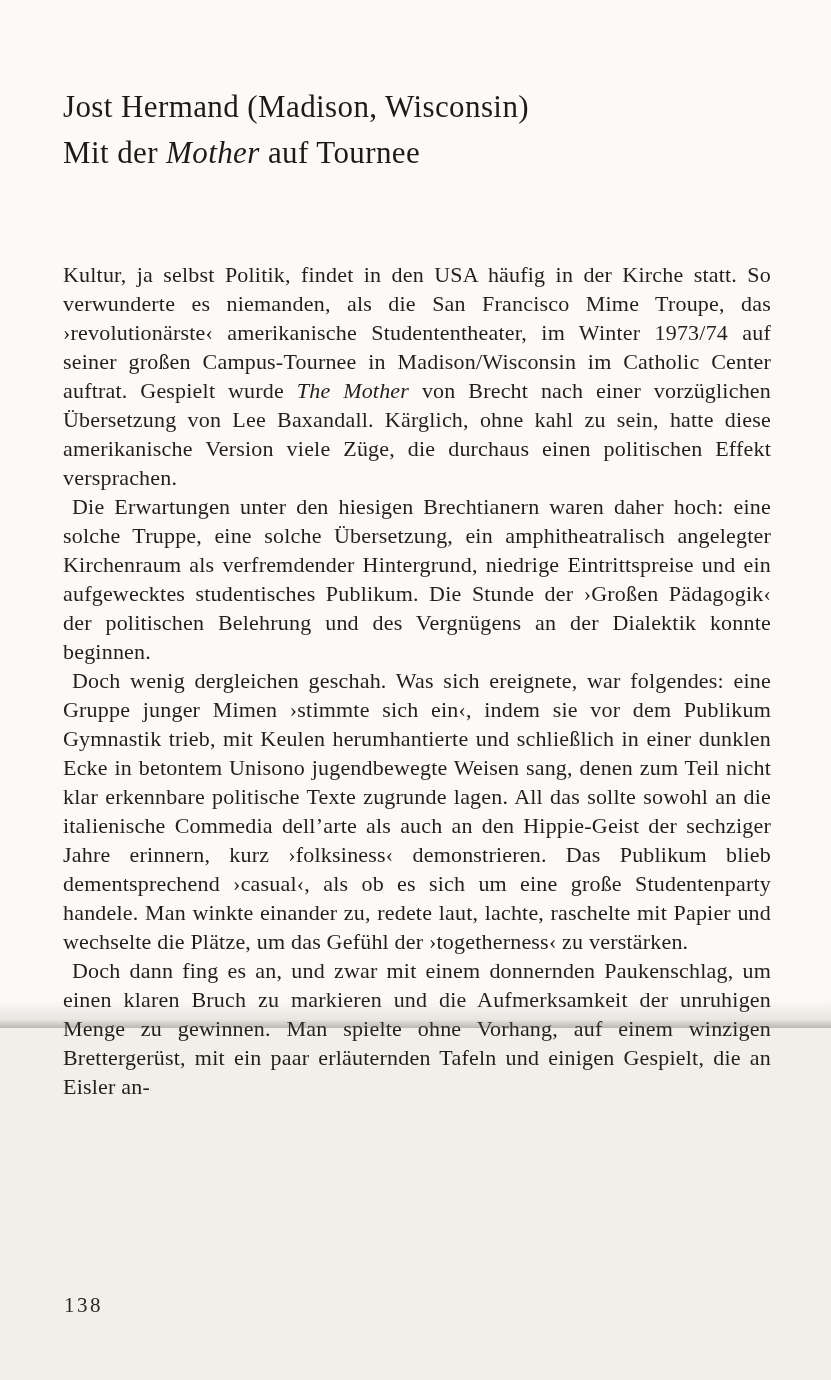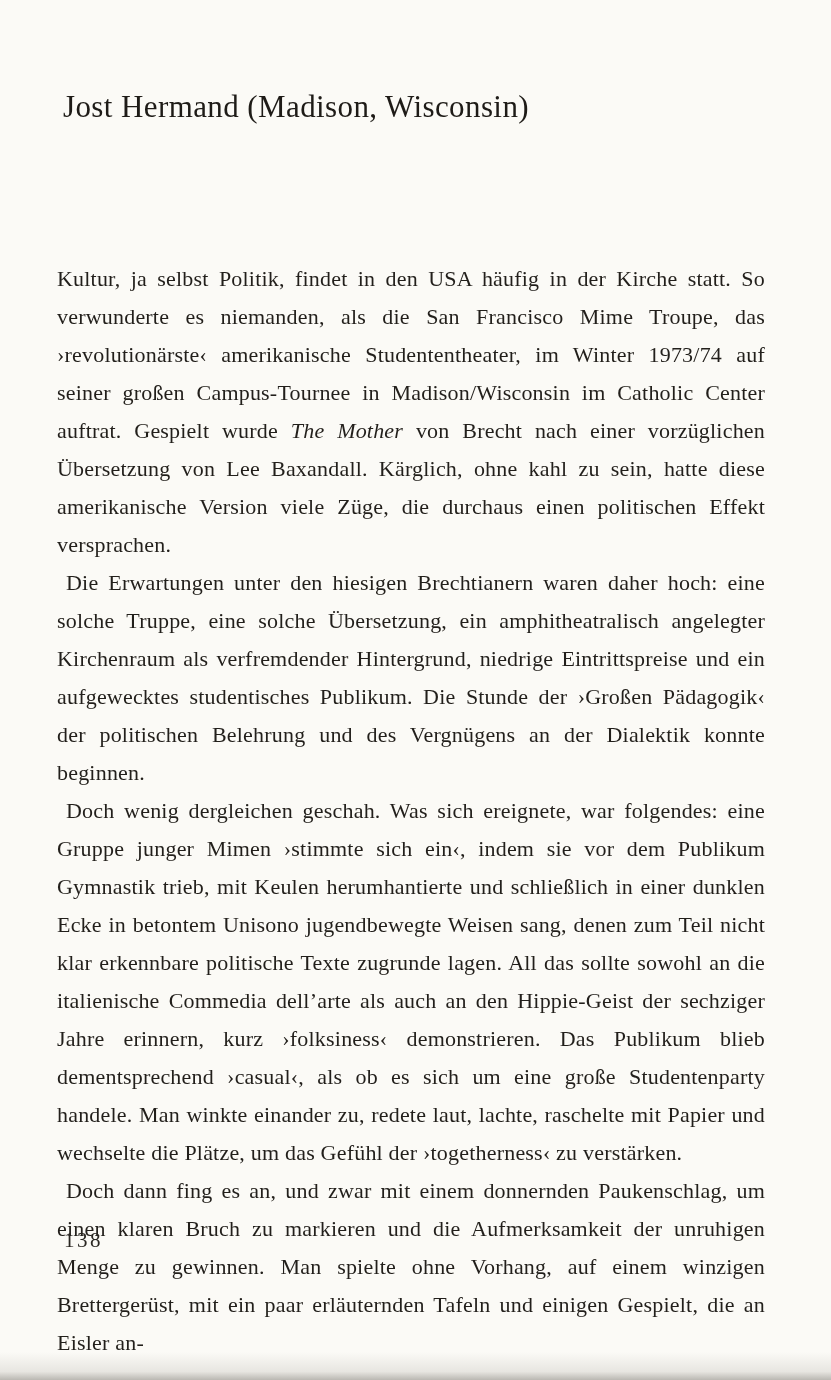--- a/index.html
+++ b/index.html
@@ -6,21 +6,21 @@
   body {
     width: 831px;
     height: 1380px;
     background: #f1efe9;
     font-family: "Liberation Serif", serif;
     overflow: hidden;
   }
   .page {
     position: relative;
     width: 831px;
-    height: 1380px;
+    height: 1028px;
     background: #fbfaf6;
     color: #221f1b;
   }
   
   .page::after {
     content: "";
     position: absolute;
     left: 0; right: 0; bottom: 0;
     height: 28px;
     background: linear-gradient(to bottom,
@@ -36,47 +36,48 @@
     margin: 0;
     font-size: 31px;
     font-weight: 400;
     line-height: 46px;
     letter-spacing: 0.4px;
     color: #1e1b17;
   }
   .heading .hline { display: block; }
   .body-text {
     position: absolute;
-    left: 57px;
+    left: 63px;
     top: 260px;
     width: 708px;
     font-size: 22px;
-    line-height: 38px;
+    line-height: 29px;
     text-align: justify;
     letter-spacing: 0.2px;
     color: #221f1b;
   }
   .body-text p { margin: 0; }
   .body-text p.indent { text-indent: 9px; }
   .page-number {
     position: absolute;
     left: 64px;
-    top: 1228px;
+    top: 1293px;
     font-size: 21px;
     letter-spacing: 2.5px;
     color: #2a2722;
   }
   i { font-style: italic; }
 </style>
 </head>
 <body>
 
 <div class="page">
   <h1 class="heading">
       <span class="hline"><span>Jost Hermand (Madison, Wisconsin)</span></span>
+      <span class="hline"><span>Mit der </span><i>Mother</i><span> auf Tournee</span></span>
     </h1>
   <div class="body-text" lang="de">
       <p><span>Kultur, ja selbst Politik, findet in den USA häufig in der Kirche statt. So verwunderte es niemanden, als die San Francisco Mime Troupe, das ›revolutionärste‹ amerikanische Studententheater, im Winter 1973/74 auf seiner großen Campus-Tournee in Madison/Wisconsin im Catholic Center auftrat. Gespielt wurde </span><i>The Mother</i><span> von Brecht nach einer vorzüglichen Übersetzung von Lee Baxandall. Kärglich, ohne kahl zu sein, hatte diese amerikanische Version viele Züge, die durchaus einen politischen Effekt versprachen.</span></p>
       <p class="indent"><span>Die Erwartungen unter den hiesigen Brechtianern waren daher hoch: eine solche Truppe, eine solche Übersetzung, ein amphitheatralisch angelegter Kirchenraum als verfremdender Hintergrund, niedrige Eintrittspreise und ein aufgewecktes studentisches Publikum. Die Stunde der ›Großen Pädagogik‹ der politischen Belehrung und des Vergnügens an der Dialektik konnte beginnen.</span></p>
       <p class="indent"><span>Doch wenig dergleichen geschah. Was sich ereignete, war folgendes: eine Gruppe junger Mimen ›stimmte sich ein‹, indem sie vor dem Publikum Gymnastik trieb, mit Keulen herumhantierte und schließlich in einer dunklen Ecke in betontem Unisono jugendbewegte Weisen sang, denen zum Teil nicht klar erkennbare politische Texte zugrunde lagen. All das sollte sowohl an die italienische Commedia dell’arte als auch an den Hippie-Geist der sechziger Jahre erinnern, kurz ›folksiness‹ demonstrieren. Das Publikum blieb dementsprechend ›casual‹, als ob es sich um eine große Studentenparty handele. Man winkte einander zu, redete laut, lachte, raschelte mit Papier und wechselte die Plätze, um das Gefühl der ›togetherness‹ zu verstärken.</span></p>
       <p class="indent"><span>Doch dann fing es an, und zwar mit einem donnernden Paukenschlag, um einen klaren Bruch zu markieren und die Aufmerksamkeit der unruhigen Menge zu gewinnen. Man spielte ohne Vorhang, auf einem winzigen Brettergerüst, mit ein paar erläuternden Tafeln und einigen Gespielt, die an Eisler an-</span></p>
     </div>
   <div class="page-number">138</div>
 </div>
 

